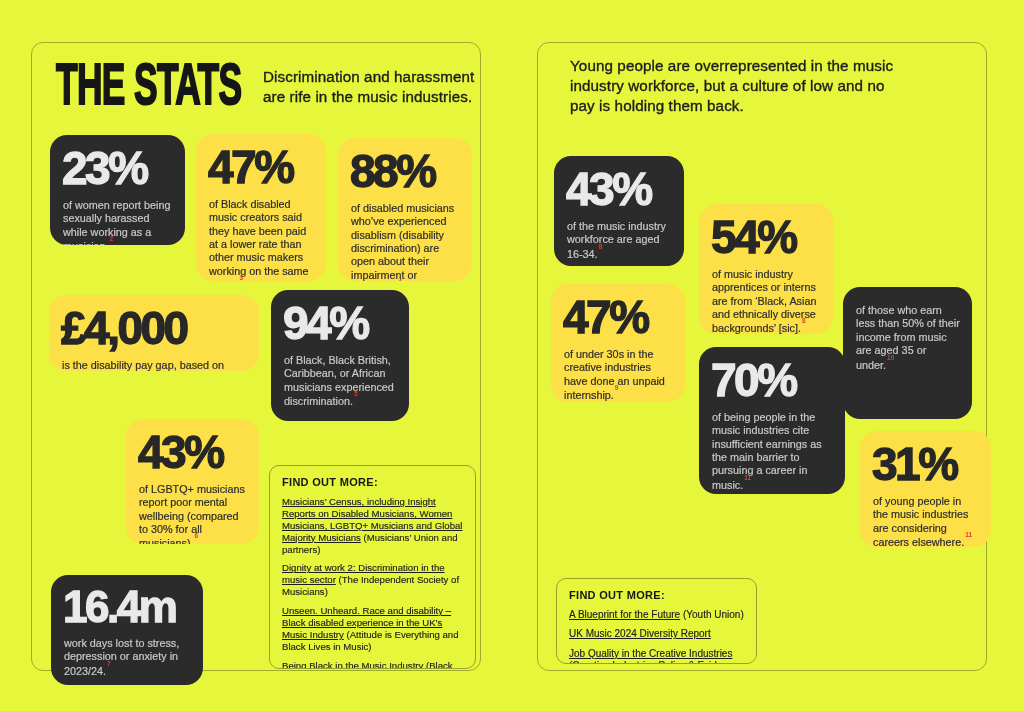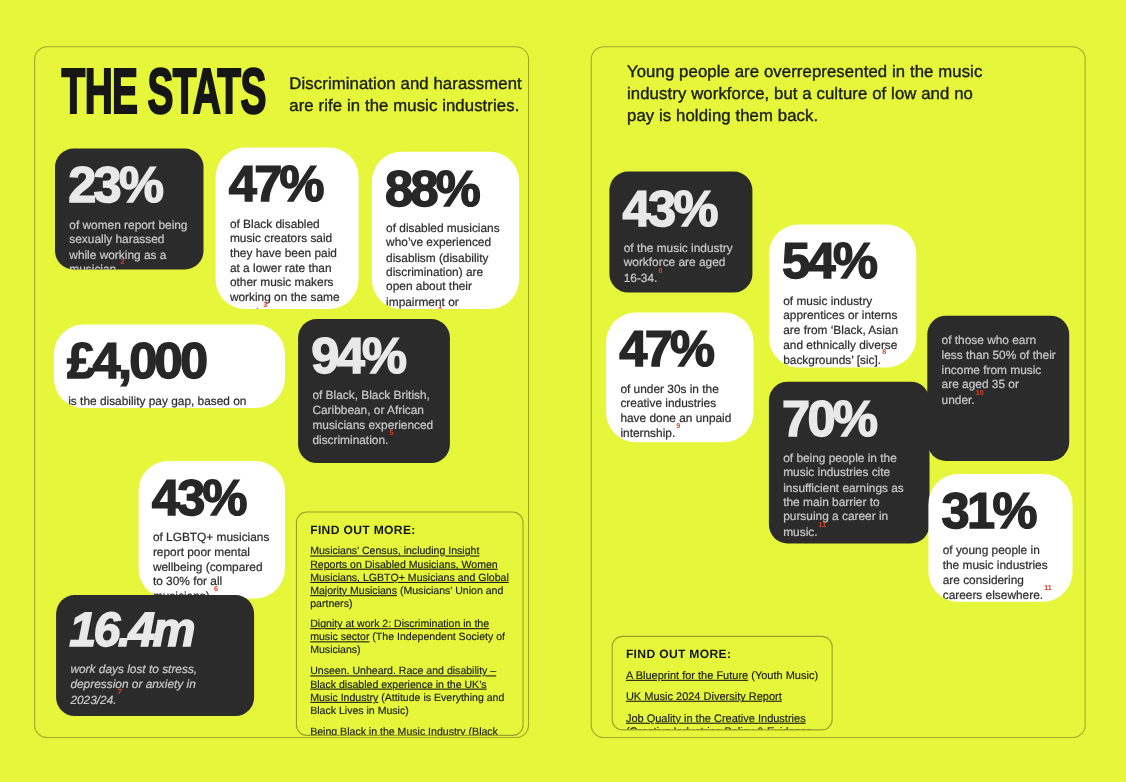--- a/index.html
+++ b/index.html
@@ -31,21 +31,21 @@
   #page-left .intro{position:absolute;left:231px;top:24px;width:225px;}
   #page-right .intro{position:absolute;left:32px;top:13px;width:330px;}
 
   .card{
     position:absolute;border-radius:17px;overflow:hidden;
     padding:10px 12px;box-sizing:border-box;
   }
   .card.dark{background:#2b2b2b;}
   .card.dark .stat-value{color:#e9e9e9;}
   .card.dark .stat-text{color:#c9c9c9;}
-  .card.light{background:#ffffff;border-radius:27px;}
+  .card.light{background:#fde047;}
   .card.light .stat-value{color:#272727;}
   .card.light .stat-text{color:#2d2d2d;}
 
   .stat-value{
     font-size:46px;font-weight:bold;letter-spacing:-2.5px;
     line-height:1.02;white-space:nowrap;
     -webkit-text-stroke:1.3px currentColor;
   }
   .stat-value.num-sm{font-size:44px;}
   .stat-text{
@@ -101,21 +101,21 @@
   <div class="card dark" style="left:239px;top:247px;width:138px;height:131px;">
     <div class="stat-value">94%</div>
     <p class="stat-text"><span>of Black, Black British, Caribbean, or African musicians experienced discrimination.</span><sup class="ref">5</sup></p>
   </div>
 
   <div class="card light" style="left:94px;top:376px;width:133px;height:125px;">
     <div class="stat-value">43%</div>
     <p class="stat-text"><span>of LGBTQ+ musicians report poor mental wellbeing (compared to 30% for all musicians).</span><sup class="ref">6</sup></p>
   </div>
 
-  <div class="card dark" style="left:19px;top:498px;width:180px;height:110px;font-style:italic;">
+  <div class="card dark" style="left:19px;top:532px;width:152px;height:110px;">
     <div class="stat-value num-sm">16.4m</div>
     <p class="stat-text"><span>work days lost to stress, depression or anxiety in 2023/24.</span><sup class="ref">7</sup></p>
   </div>
 
   <div class="fom-box" style="left:237px;top:422px;width:207px;height:204px;">
     <p class="fom-heading">FIND OUT MORE:</p>
     <span class="fom-item"><a>Musicians’ Census, including Insight Reports on Disabled Musicians, Women Musicians, LGBTQ+ Musicians and Global Majority Musicians</a><span class="plain"> (Musicians’ Union and partners)</span></span>
     <span class="fom-item"><a>Dignity at work 2: Discrimination in the music sector</a><span class="plain"> (The Independent Society of Musicians)</span></span>
     <span class="fom-item"><a>Unseen. Unheard. Race and disability – Black disabled experience in the UK’s Music Industry</a><span class="plain"> (Attitude is Everything and Black Lives in Music)</span></span>
     <span class="fom-item"><a>Being Black in the Music Industry</a><span class="plain"> (Black Lives in Music)</span></span>
@@ -143,24 +143,24 @@
 
   <div class="card dark" style="left:161px;top:304px;width:146px;height:147px;">
     <div class="stat-value">70%</div>
     <p class="stat-text"><span>of being people in the music industries cite insufficient earnings as the main barrier to pursuing a career in music.</span><sup class="ref">11</sup></p>
   </div>
 
   <div class="card dark" style="left:305px;top:244px;width:129px;height:132px;">
     <p class="stat-text"><span>of those who earn less than 50% of their income from music are aged 35 or under.</span><sup class="ref">10</sup></p>
   </div>
 
-  <div class="card light" style="left:306px;top:388px;width:131px;height:116px;">
+  <div class="card light" style="left:322px;top:388px;width:131px;height:116px;">
     <div class="stat-value">31%</div>
     <p class="stat-text"><span>of young people in the music industries are considering careers elsewhere.</span><sup class="ref">11</sup></p>
   </div>
 
   <div class="fom-box" style="left:18px;top:535px;width:201px;height:86px;">
     <p class="fom-heading">FIND OUT MORE:</p>
-    <span class="fom-item"><a>A Blueprint for the Future</a><span class="plain"> (Youth Music)</span></span>
+    <span class="fom-item"><a>A Blueprint for the Future</a><span class="plain"> (Youth Union)</span></span>
     <span class="fom-item"><a>UK Music 2024 Diversity Report</a><span class="plain"></span></span>
     <span class="fom-item"><a>Job Quality in the Creative Industries</a><span class="plain"> (Creative Industries Policy &amp; Evidence Centre)</span></span>
   </div>
 </div>
 
 </body></html>

